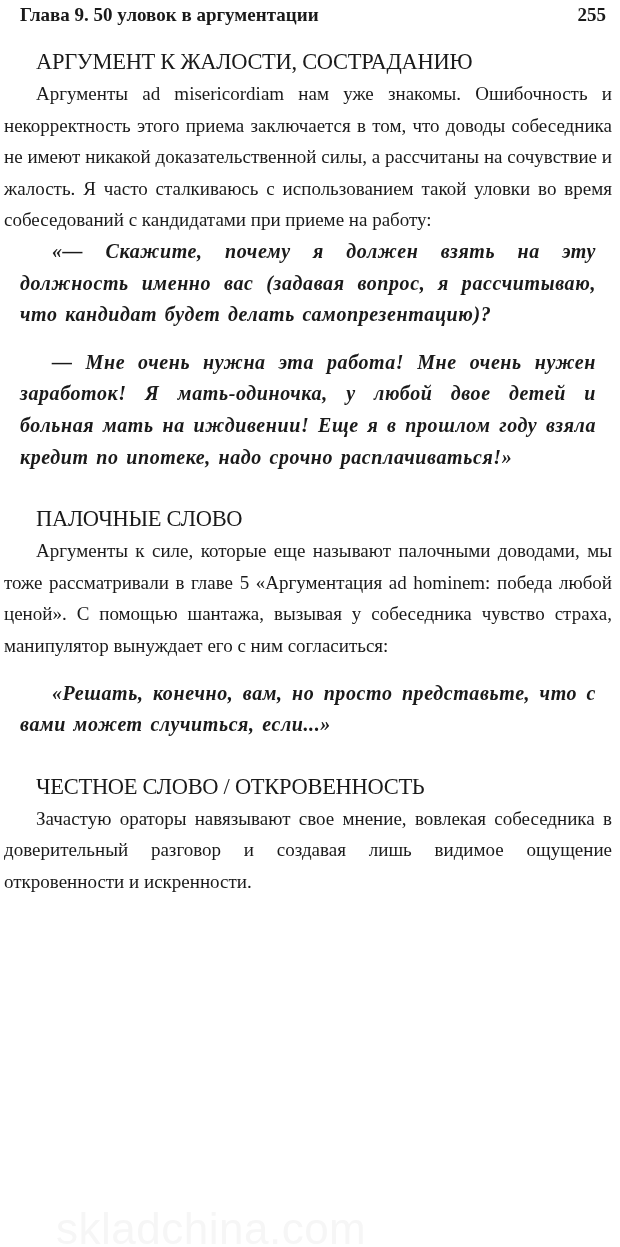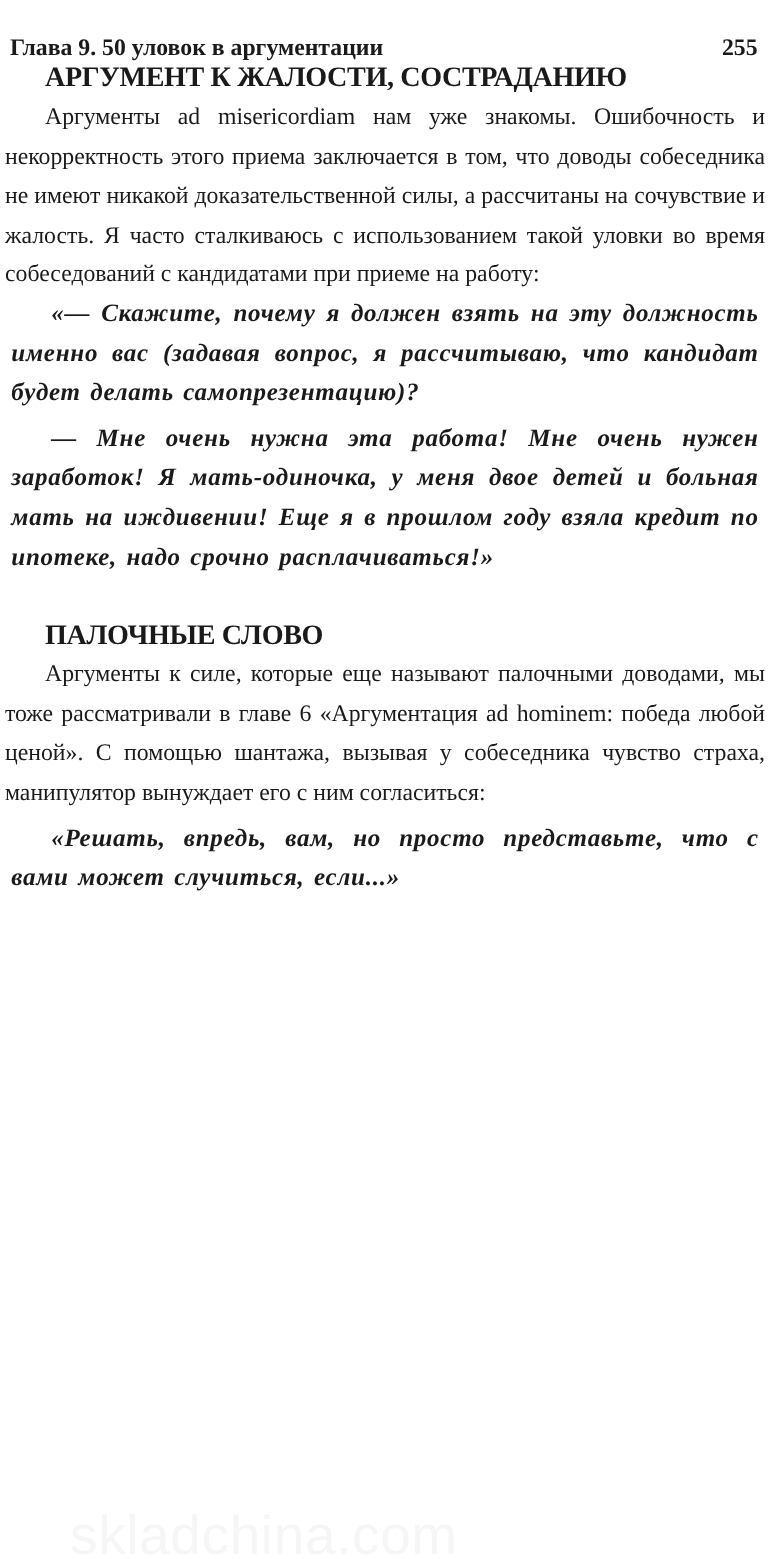--- a/index.html
+++ b/index.html
@@ -18,60 +18,59 @@
     .page {
       position: absolute;
       left: 0;
       top: 0;
       width: 620px;
       height: 1247px;
     }
     .running-header {
       position: absolute;
       top: 4px;
-      left: 8px;
+      left: 20px;
       right: 14px;
       height: 22px;
       display: flex;
       justify-content: space-between;
       align-items: baseline;
       font-weight: bold;
       font-size: 19px;
-      margin-top: 24px;
     }
     .content {
       position: absolute;
       left: 4px;
       right: 8px;
       top: 46px;
     }
     .section-title {
       font-size: 22.5px;
       line-height: 32px;
       margin: 0;
       padding-left: 32px;
-      font-weight: bold;
+      font-weight: normal;
       letter-spacing: -0.3px;
     }
     .para {
       font-size: 19px;
       line-height: 31.6px;
       text-align: justify;
       text-align-last: left;
       margin: 0;
       text-indent: 32px;
     }
     .quote {
       font-size: 20px;
       line-height: 31.6px;
       font-style: italic;
       font-weight: bold;
       text-align: justify;
       text-align-last: left;
-      margin: 5px;
+      margin: 16px;
       text-indent: 32px;
       letter-spacing: 0.6px;
       word-spacing: 2px;
     }
     .quote-gap { margin-top: 0; }
     .section-gap-1 { margin-top: 30px; }
     .watermark {
       position: absolute;
       left: 56px;
       top: 1204px;
@@ -90,26 +89,30 @@
     <span>Глава 9. 50 уловок в аргументации</span>
     <span>255</span>
   </div>
 
   <div class="content">
 
     <div>
       <h2 class="section-title">АРГУМЕНТ К ЖАЛОСТИ, СОСТРАДАНИЮ</h2>
       <p class="para">Аргументы ad misericordiam нам уже знакомы. Ошибочность и некорректность этого приема заключается в том, что доводы собеседника не имеют никакой доказательственной силы, а рассчитаны на сочувствие и жалость. Я часто сталкиваюсь с использованием такой уловки во время собеседований с кандидатами при приеме на работу:</p>
       <p class="quote quote-gap">«— Скажите, почему я должен взять на эту должность именно вас (задавая вопрос, я рассчитываю, что кандидат будет делать самопрезентацию)?</p>
-      <p class="quote">— Мне очень нужна эта работа! Мне очень нужен заработок! Я мать-одиночка, у меня двое детей и больная мать на иждивении! Еще я в прошлом году взяла кредит по ипотеке, надо срочно расплачиваться!»</p>
+      <p class="quote">— Мне очень нужна эта работа! Мне очень нужен заработок! Я мать-одиночка, у любой двое детей и больная мать на иждивении! Еще я в прошлом году взяла кредит по ипотеке, надо срочно расплачиваться!»</p>
     </div>
 
     <div class="section-gap-1">
       <h2 class="section-title">ПАЛОЧНЫЕ СЛОВО</h2>
-      <p class="para">Аргументы к силе, которые еще называют палочными доводами, мы тоже рассматривали в главе 6 «Аргументация ad hominem: победа любой ценой». С помощью шантажа, вызывая у собеседника чувство страха, манипулятор вынуждает его с ним согласиться:</p>
-      <p class="quote">«Решать, впредь, вам, но просто представьте, что с вами может случиться, если...»</p>
+      <p class="para">Аргументы к силе, которые еще называют палочными доводами, мы тоже рассматривали в главе 5 «Аргументация ad hominem: победа любой ценой». С помощью шантажа, вызывая у собеседника чувство страха, манипулятор вынуждает его с ним согласиться:</p>
+      <p class="quote">«Решать, конечно, вам, но просто представьте, что с вами может случиться, если...»</p>
     </div>
 
+    <div class="section-gap-1">
+      <h2 class="section-title">ЧЕСТНОЕ СЛОВО / ОТКРОВЕННОСТЬ</h2>
+      <p class="para">Зачастую ораторы навязывают свое мнение, вовлекая собеседника в доверительный разговор и создавая лишь видимое ощущение откровенности и искренности.</p>
+    </div>
 
   </div>
 
   <div class="watermark">skladchina.com</div>
 </div>
 
 </body></html>

